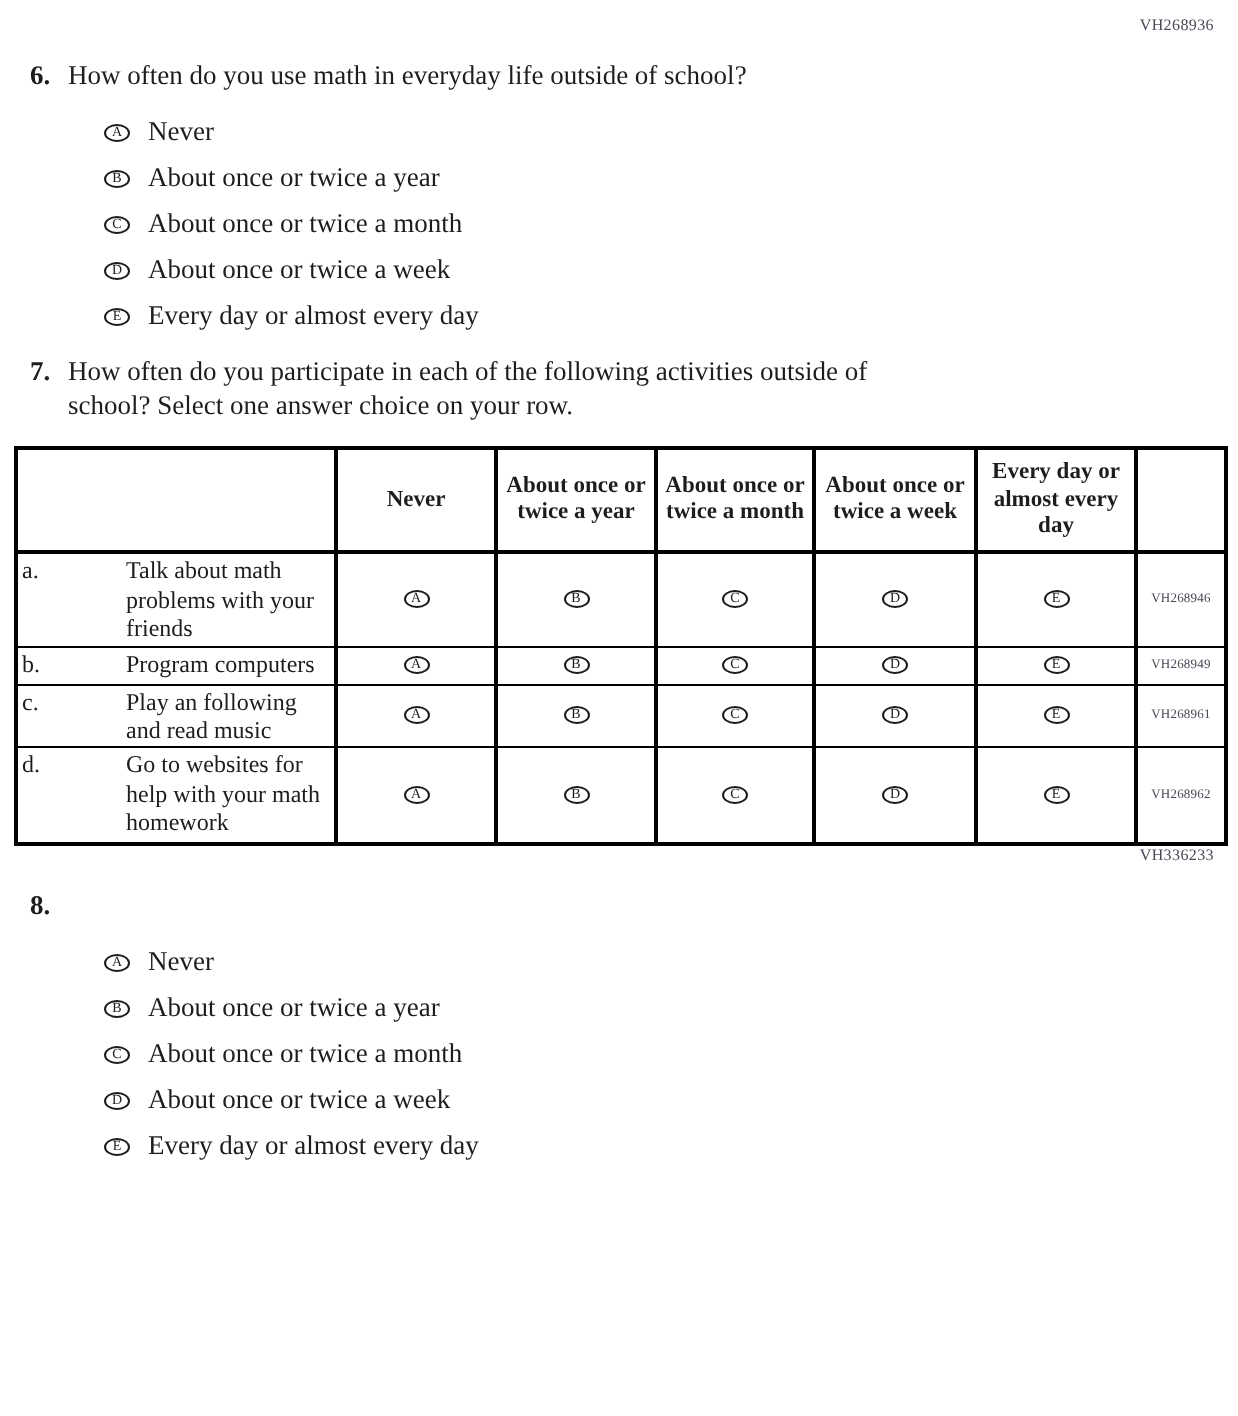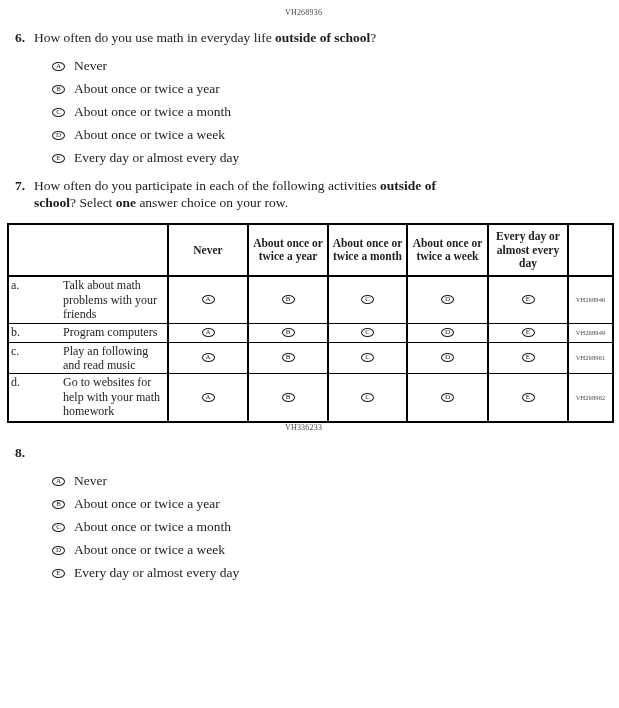--- a/index.html
+++ b/index.html
@@ -3,31 +3,31 @@
 <meta charset="utf-8">
 <style>
   html,body { margin:0; padding:0; }
   body {
     width:619px; height:708px; background:#ffffff;
     font-family:"Liberation Serif", serif; color:#1d1d1f;
     overflow:hidden;
   }
   .page { position:relative; width:619px; height:708px; }
 
-  .code-row { text-align:center; padding-right:12px; font-size:8px;
+  .code-row { text-align:right; padding-right:12px; font-size:8px;
               color:#4a4856; letter-spacing:0.2px; }
   .code-row.first { padding-top:8px; }
   .code-row.mid   { margin-top:44px; }
   .code-row.mid2  { }
 
   .q-block { margin:13px 0 0 15px; }
   .q-line { display:flex; }
   .q-num { font-weight:bold; font-size:13.5px; width:19px; flex:none; line-height:1.22; }
   .q-text { font-size:13.5px; line-height:1.22; margin:0; max-width:505px; white-space:pre-line; }
-  .q-text b { font-weight:bold; }
+  .q-text b { font-weight:normal; }
 
   .options { margin:13px 0 0 37px; }
   .option { display:flex; align-items:center; height:14px; margin-bottom:9px; }
   .oval {
     width:13px; height:9px; flex:none; box-sizing:border-box;
     border:1px solid #1b1b1b; border-radius:50%;
     display:flex; align-items:center; justify-content:center;
     font-size:7px; line-height:1; color:#1b1b1b; margin-right:9px;
   }
   .opt-label { font-size:13.5px; }

